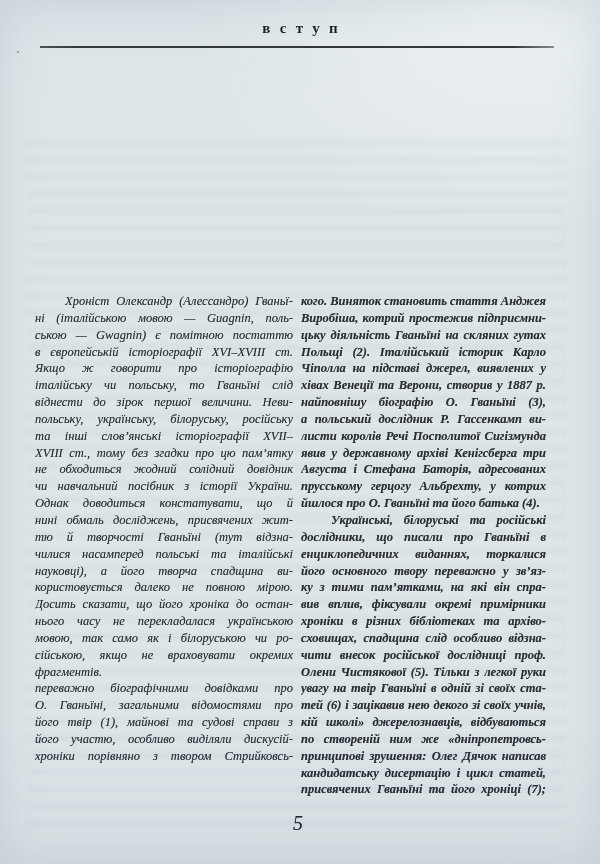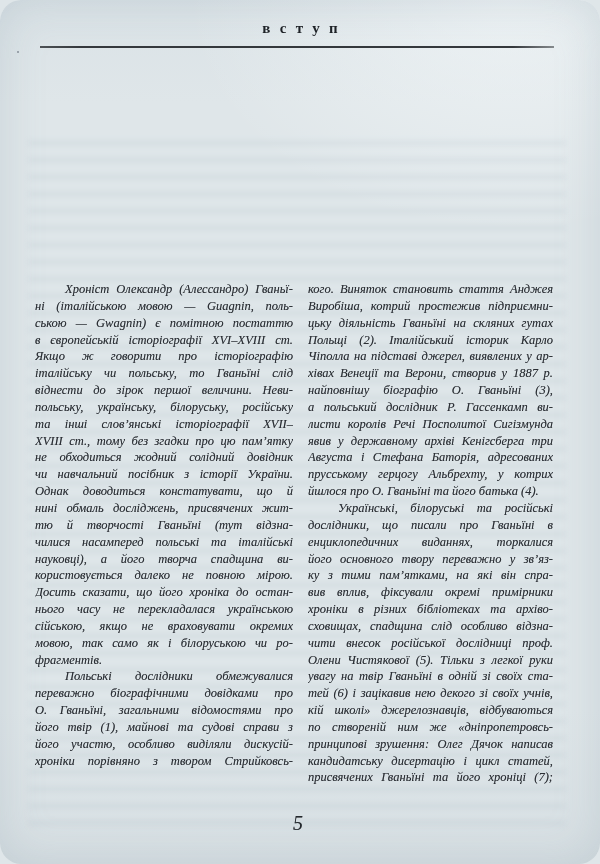--- a/index.html
+++ b/index.html
@@ -15,21 +15,20 @@
     position:relative;
     overflow:hidden;
   }
   .page{
     position:absolute;inset:0;
     background:
       radial-gradient(120% 60% at 85% 0%, rgba(250,253,254,0.55) 0%, rgba(250,253,254,0) 45%),
       linear-gradient(180deg, rgba(210,220,226,0.35) 0%, rgba(223,230,233,0) 12%, rgba(223,230,233,0) 82%, rgba(205,214,219,0.45) 100%),
       var(--paper);
     box-shadow:inset 0 0 46px rgba(125,145,158,0.22);
-    border-radius:21px;
   }
   
   .bleed{
     position:absolute;left:28px;right:34px;top:140px;bottom:30px;
     background:repeating-linear-gradient(180deg,
       rgba(148,170,186,0.10) 0px, rgba(148,170,186,0.10) 6px,
       rgba(148,170,186,0.0) 6px, rgba(148,170,186,0.0) 17px);
     filter:blur(2.5px);
     pointer-events:none;
   }
@@ -44,29 +43,29 @@
     font-size:15px;
     letter-spacing:0.62em;
     padding-left:0.62em; 
     color:#1e2227;
   }
   .header-rule{
     position:absolute;top:46px;left:40px;width:514px;height:2px;
     background:linear-gradient(90deg, rgba(52,56,60,0.85) 0%, var(--rule) 8%, var(--rule) 92%, rgba(52,56,60,0.55) 100%);
   }
   .columns{
-    position:absolute;top:281px;left:35px;width:518px;
+    position:absolute;top:293px;left:35px;width:518px;
     display:flex;
-    gap:15px;
+    gap:8px;
     color:var(--ink);
   }
   .col{font-style:italic;font-size:12.5px;line-height:16.85px;
     text-shadow:0 0 0.5px rgba(42,46,52,0.45);}
   .col-left{width:258px;}
-  .col-right{width:245px;}
+  .col-right{width:245px;font-weight:bold;}
   .line{
     text-align:justify;
     text-align-last:justify;
     height:16.85px;
     overflow:hidden;
     white-space:normal;
   }
   .line.indent{text-indent:30px;}
   .line.para-end{text-align-last:left;}
   .page-number{
@@ -101,24 +100,23 @@
         <div class="line">не обходиться жодний солідний довідник</div>
         <div class="line">чи навчальний посібник з історії України.</div>
         <div class="line">Однак доводиться констатувати, що й</div>
         <div class="line">нині обмаль досліджень, присвячених жит-</div>
         <div class="line">тю й творчості Гваньїні (тут відзна-</div>
         <div class="line">чилися насамперед польські та італійські</div>
         <div class="line">науковці), а його творча спадщина ви-</div>
         <div class="line">користовується далеко не повною мірою.</div>
         <div class="line">Досить сказати, що його хроніка до остан-</div>
         <div class="line">нього часу не перекладалася українською</div>
+        <div class="line">мовою, так само як і білоруською чи ро-</div>
         <div class="line">сійською, якщо не враховувати окремих</div>
-        <div class="line">мовою, так само як і білоруською чи ро-</div>
         <div class="line para-end">фрагментів.</div>
-        <div class="line indent">Польські дослідники обмежувалися</div>
         <div class="line">переважно біографічними довідками про</div>
         <div class="line">О. Гваньїні, загальними відомостями про</div>
         <div class="line">його твір (1), майнові та судові справи з</div>
         <div class="line">його участю, особливо виділяли дискусій-</div>
         <div class="line">хроніки порівняно з твором Стрийковсь-</div>
       </div>
     <div class="col col-right">
         <div class="line">кого. Виняток становить стаття Анджея</div>
         <div class="line">Виробіша, котрий простежив підприємни-</div>
         <div class="line">цьку діяльність Гваньїні на скляних гутах</div>

